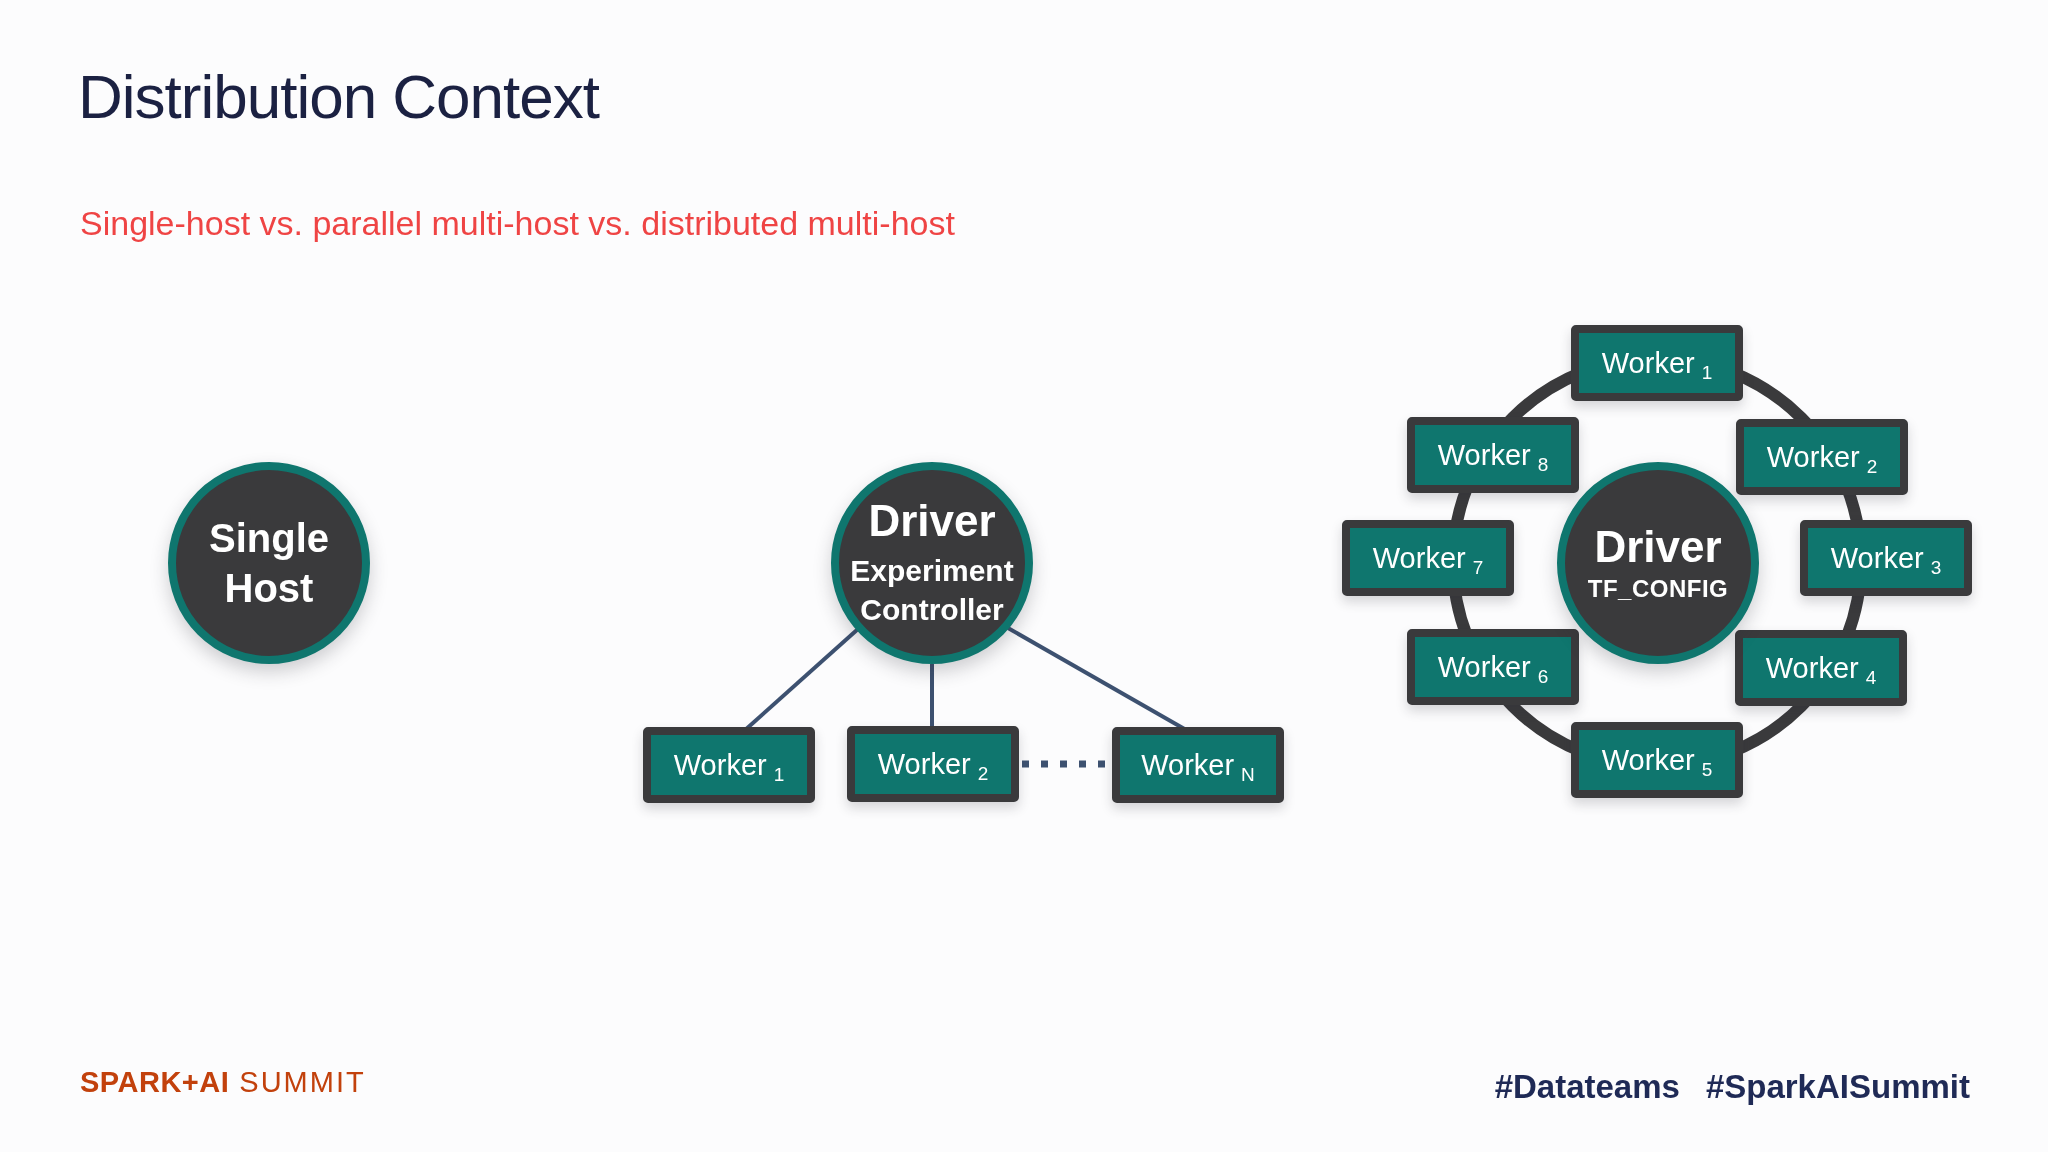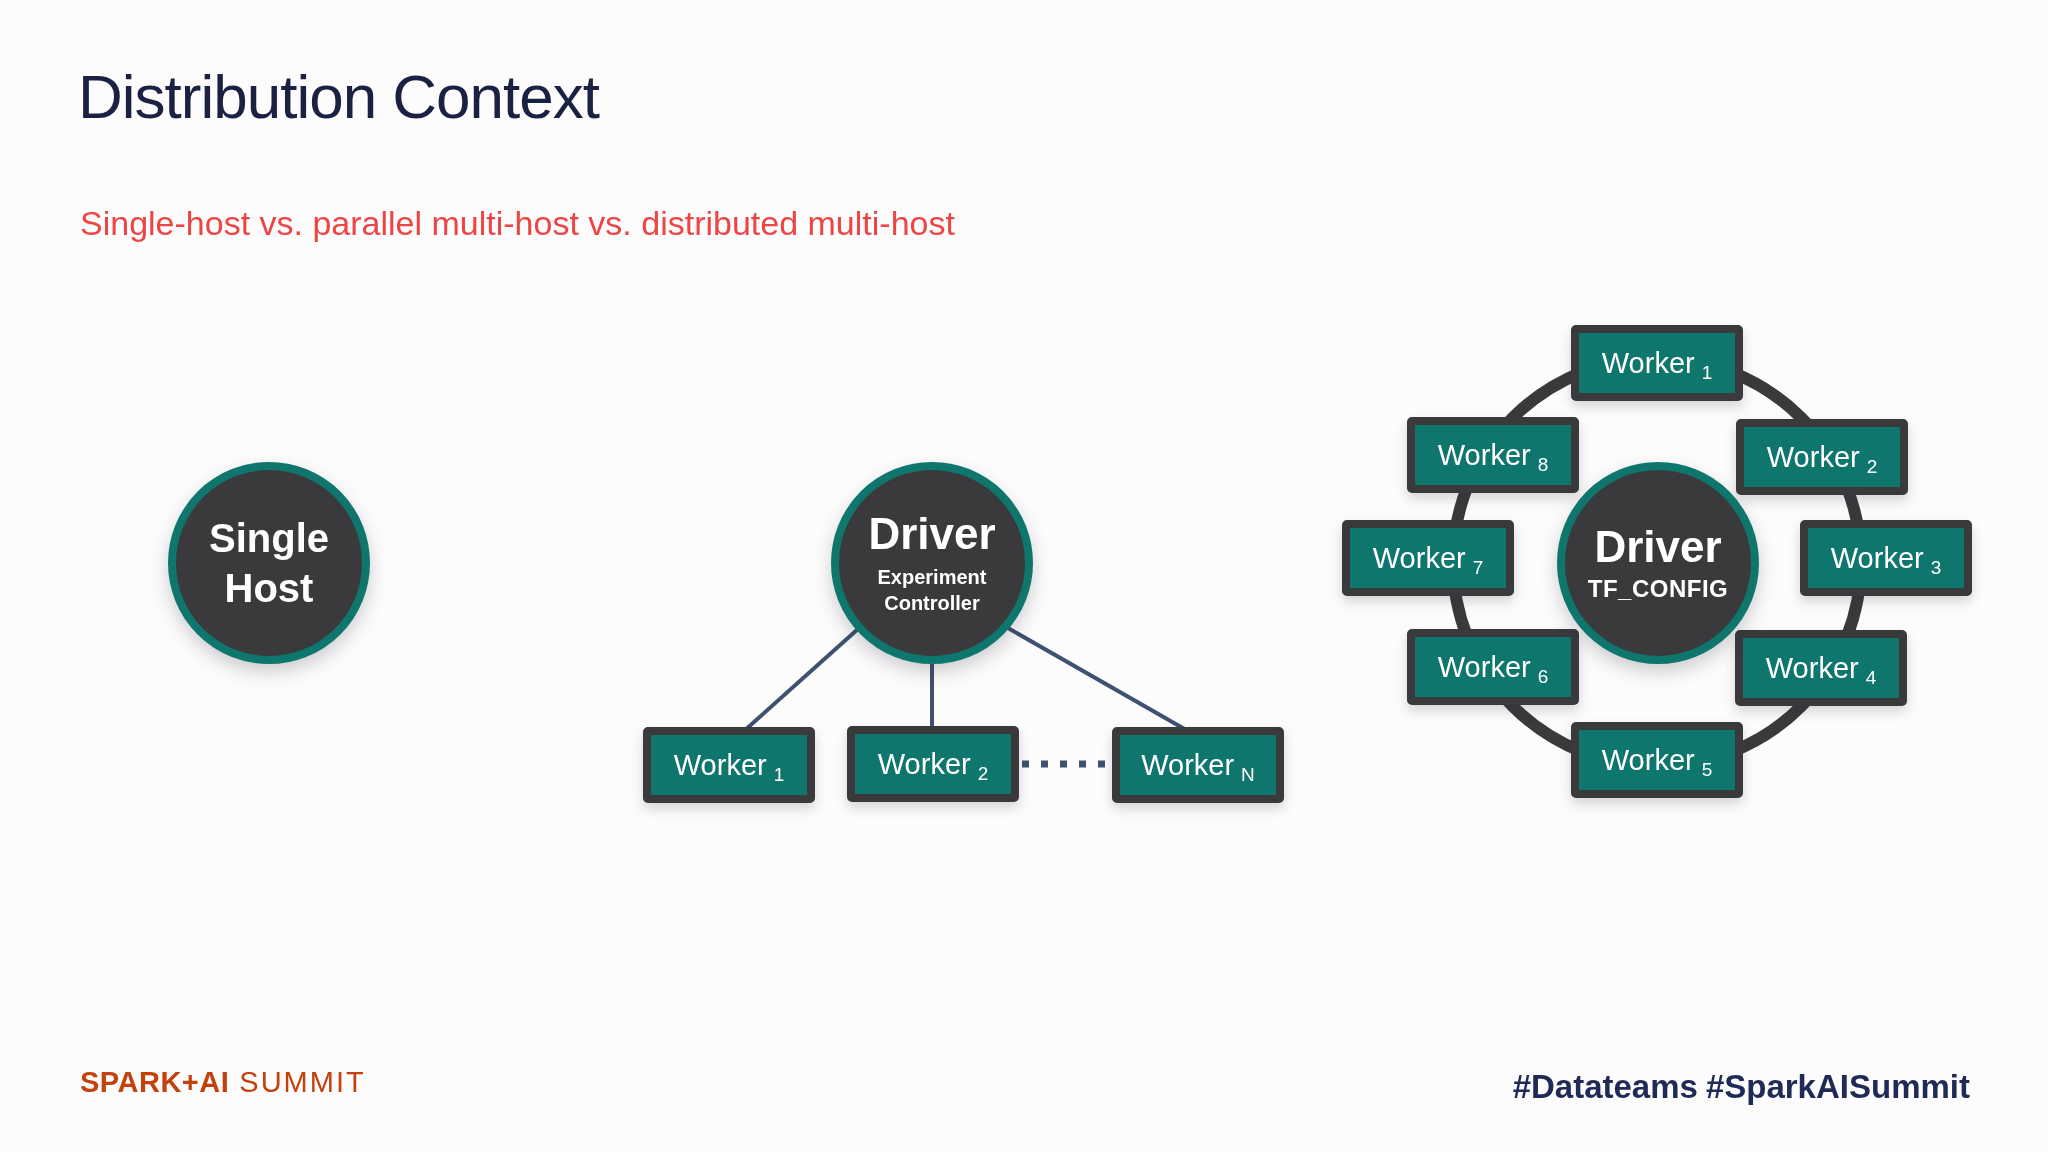--- a/index.html
+++ b/index.html
@@ -29,21 +29,21 @@
     background:#3a3a3c; border:8px solid #0f766e;
     display:flex; flex-direction:column; align-items:center; justify-content:center;
     color:#ffffff; text-align:center; z-index:3;
     box-shadow:0 8px 18px rgba(40,40,50,.22);
   }
   .single-host { left:168px; top:462px; }
   .driver-mid  { left:831px; top:462px; }
   .driver-right{ left:1557px; top:462px; }
   .host-label  { font-size:40px; font-weight:bold; line-height:1.25; }
   .driver-name { font-size:44px; font-weight:bold; line-height:1.1; }
-  .driver-role { font-size:20px; font-weight:bold; line-height:1.3; margin-top:6px; }
+  .driver-role { font-size:30px; font-weight:bold; line-height:1.3; margin-top:6px; }
   .driver-role-single { font-size:24px; font-weight:bold; margin-top:4px; letter-spacing:.5px; }
   
   .worker-box {
     position:absolute; box-sizing:border-box;
     width:172px; height:76px;
     background:#0f766e; border:8px solid #3a3a3c; border-radius:5px;
     display:flex; align-items:center; justify-content:center;
     color:#ffffff; z-index:2;
     box-shadow:0 6px 12px rgba(40,40,50,.18);
   }
@@ -70,21 +70,21 @@
   
   .brand {
     position:absolute; left:80px; top:1066px;
     font-size:29px; color:#c2410c; display:flex; align-items:flex-end;
   }
   .brand .bold  { font-weight:800; letter-spacing:.5px; }
   .brand .light { font-weight:400; letter-spacing:2px; margin-left:10px; }
   .hashtags {
     position:absolute; right:78px; top:1068px;
     font-size:33px; font-weight:bold; color:#1f2a56;
-    display:flex; gap:8px;
+    display:flex; gap:26px;
   }
 </style>
 </head>
 <body>
 
 <div class="slide">
 
   <div class="title">Distribution Context</div>
   <div class="subtitle">Single-host vs. parallel multi-host vs. distributed multi-host</div>
 

